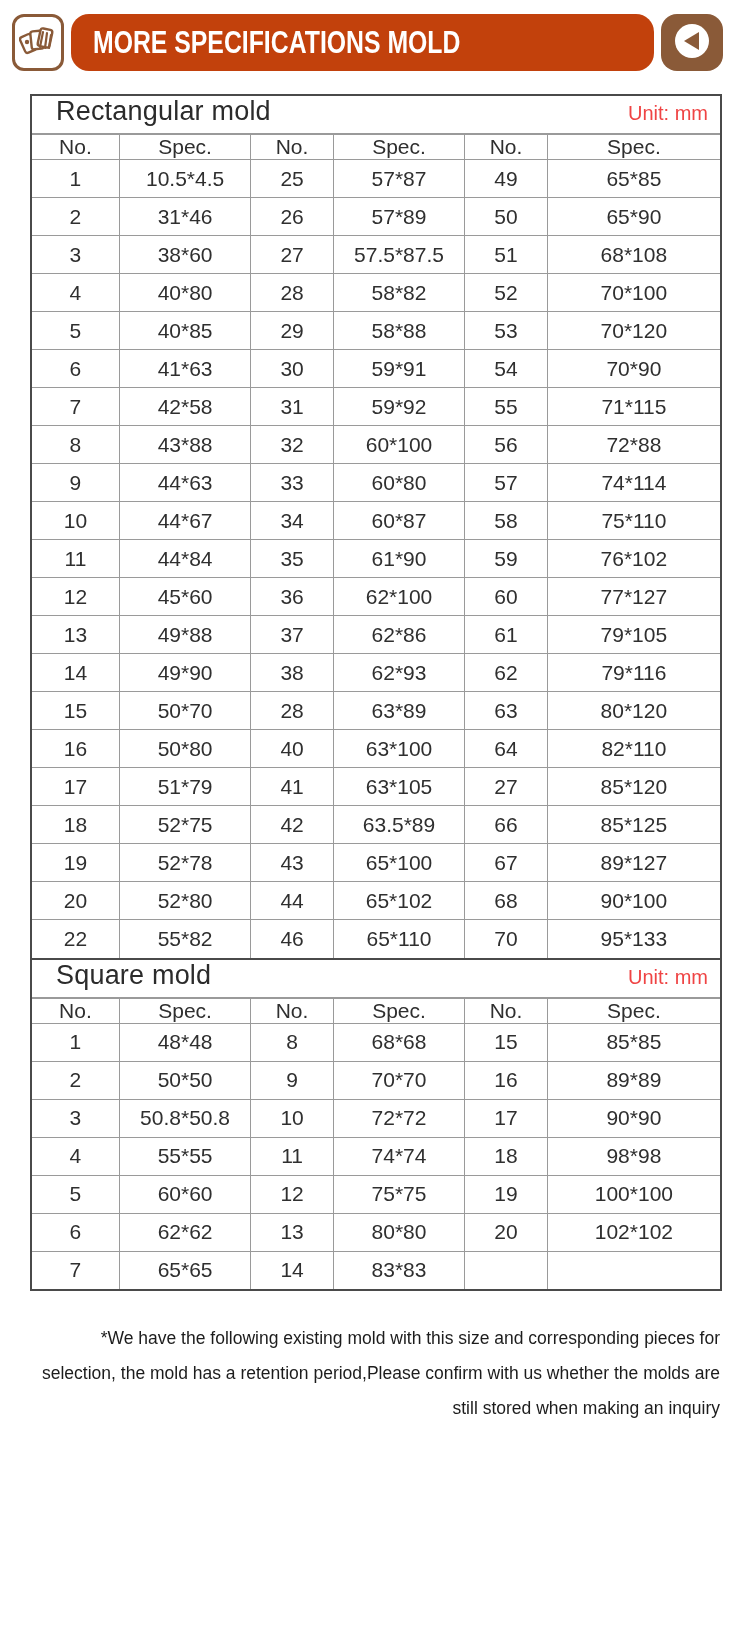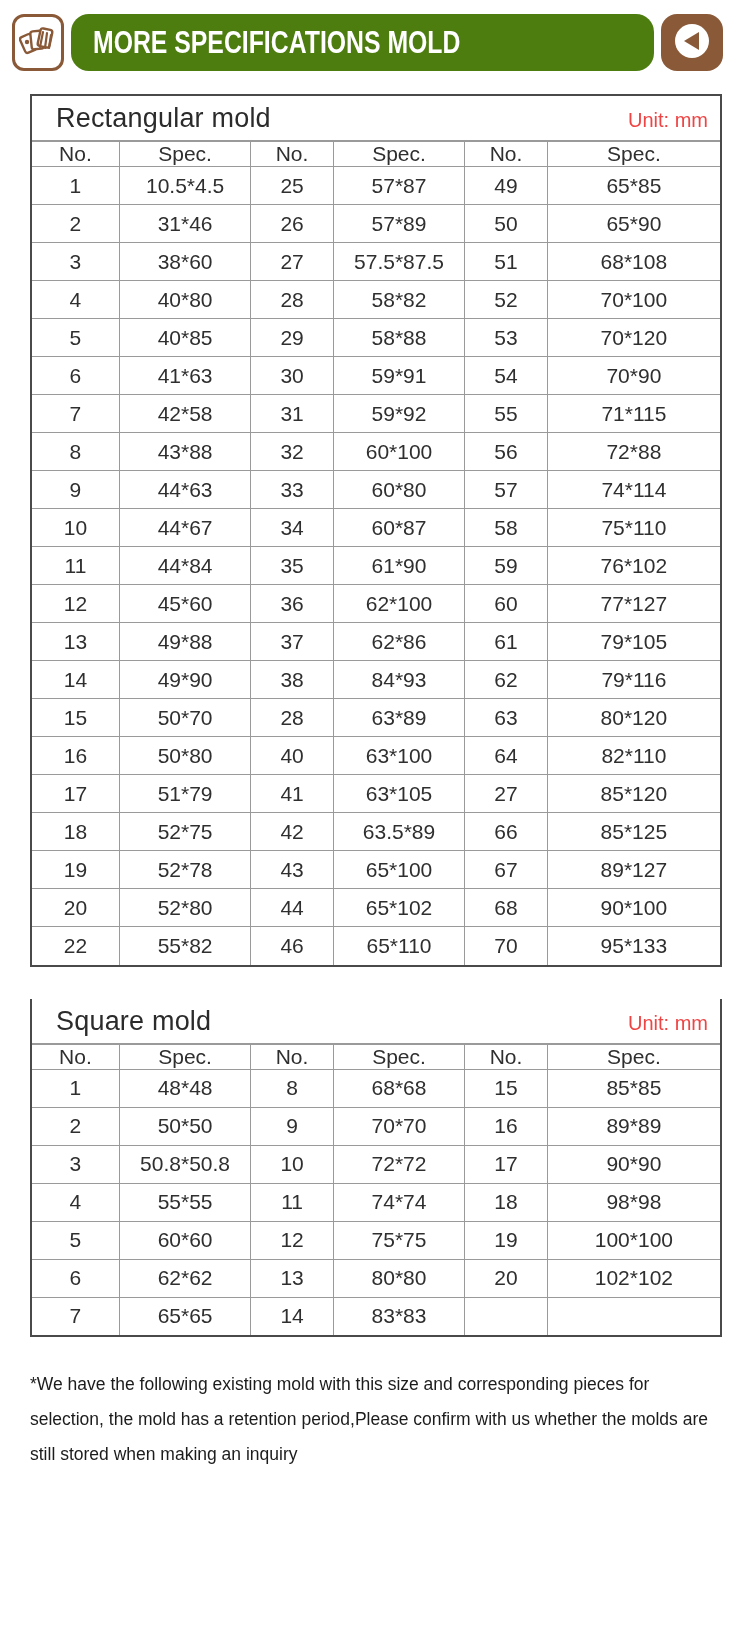--- a/index.html
+++ b/index.html
@@ -26,21 +26,21 @@
     border-radius: 12px;
     background: #ffffff;
     display: flex;
     align-items: center;
     justify-content: center;
     flex: 0 0 auto;
   }
   .banner {
     flex: 1 1 auto;
     height: 57px;
-    background: #4d7c0f;
+    background: #c2410c;
     border-radius: 18px;
     display: flex;
     align-items: center;
     padding-left: 22px;
     overflow: hidden;
   }
   .banner-title {
     color: #ffffff;
     font-size: 31px;
     font-weight: 700;
@@ -64,27 +64,27 @@
 
   
   .tables-area {
     width: 692px;
     margin: 22px 0 0 30px;
   }
   .table-wrap {
     border: 2px solid #4a4a4a;
     background: #ffffff;
   }
-  .table-wrap + .table-wrap { border-top: none; margin-top: 32px; }
+  .table-wrap + .table-wrap { border-top: none; }
 
   .section-head {
     display: flex;
     align-items: flex-end;
     justify-content: space-between;
-    padding: 7px 12px 6px 24px;
+    padding: 0 12px 6px 24px;
     border-bottom: 1px solid #9a9a9a;
   }
   .section-title {
     font-size: 27px;
     color: #2b2b2b;
     letter-spacing: 0.2px;
   }
   .section-unit {
     font-size: 20px;
     color: #ef4444;
@@ -112,21 +112,21 @@
   table.spec-table thead th { height: 24px; }
   
   table.spec-table tr > *:first-child { border-left: none; }
   table.spec-table tr > *:last-child { border-right: none; }
   table.spec-table tr:last-child > * { border-bottom: none; }
 
   
   .footnote {
     width: 690px;
     margin: 30px auto 0 auto;
-    text-align: left;
+    text-align: right;
     font-size: 17.5px;
     line-height: 35px;
     color: #1c1c1c;
   }
 </style>
 </head>
 <body>
 
 <div class="topbar">
   <div class="cards-box">
@@ -287,21 +287,21 @@
             <td>49*88</td>
             <td>37</td>
             <td>62*86</td>
             <td>61</td>
             <td>79*105</td>
           </tr>
           <tr>
             <td>14</td>
             <td>49*90</td>
             <td>38</td>
-            <td>84*93</td>
+            <td>62*93</td>
             <td>62</td>
             <td>79*116</td>
           </tr>
           <tr>
             <td>15</td>
             <td>50*70</td>
             <td>28</td>
             <td>63*89</td>
             <td>63</td>
             <td>80*120</td>

